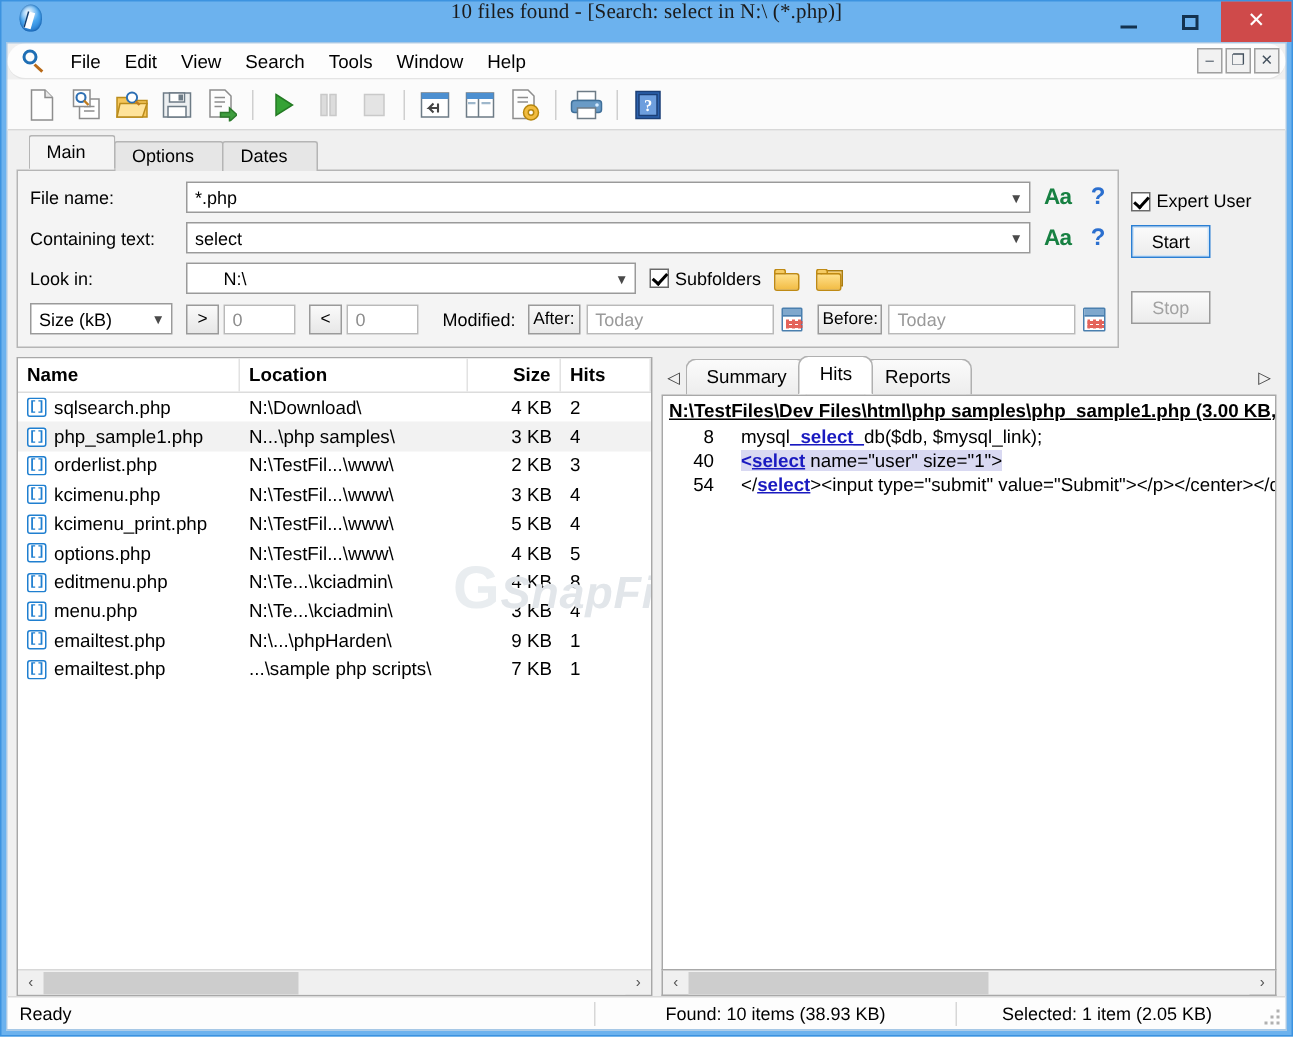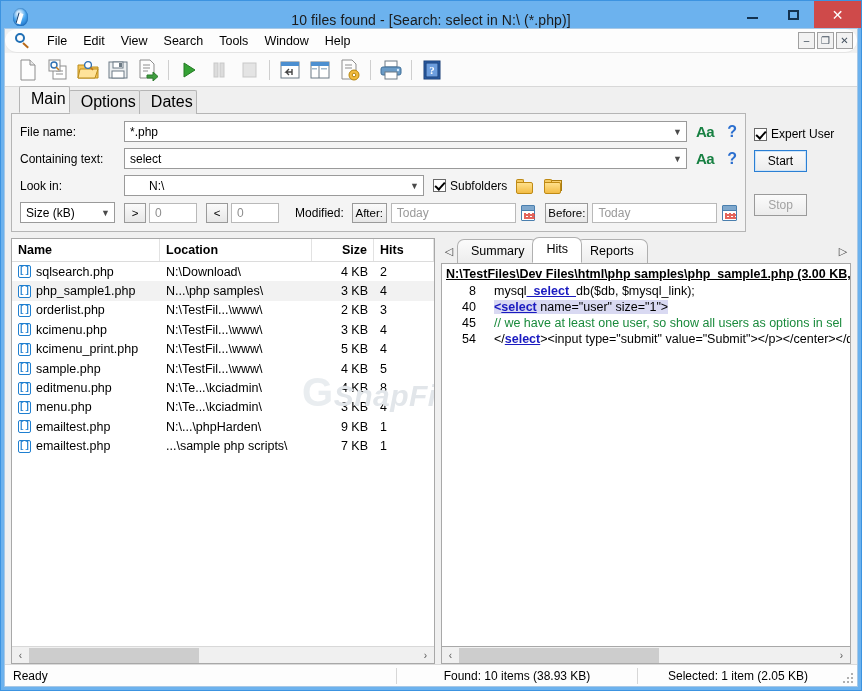--- a/index.html
+++ b/index.html
@@ -14,21 +14,21 @@
     position: absolute; inset: 0;
     background: #6cb2ee;
     border: 1px solid #3c93e0;
     display: flex; flex-direction: column;
   }
 
   
   .titlebar {
     height: 27px; flex: 0 0 27px;
     position: relative;
-    display: flex; align-items: flex-end;
+    display: flex; align-items: flex-start; font-family: Liberation Serif, serif;
   }
   .app-icon {
     width: 26px; height: 22px; margin-left: 7px;
     position: relative;
   }
   .app-icon .glyph {
     position: absolute; left: 5px; top: 2px;
     width: 15px; height: 18px;
     background: radial-gradient(circle at 40% 30%, #ffffff 0%, #4aa7f0 45%, #1668c0 100%);
     border-radius: 50% 50% 45% 45%;
@@ -118,21 +118,21 @@
   .tbtn svg { display: block; }
   .tbtn.disabled { opacity: .45; }
 
   
   .formwrap { flex: 0 0 auto; display: flex; padding: 6px 6px 2px 6px; }
   .formleft { flex: 1; min-width: 0; }
   .formright { width: 105px; flex: 0 0 105px; padding-left: 8px; padding-top: 2px; }
 
   .tabstrip { display: flex; align-items: flex-end; height: 20px; padding-left: 8px; }
   .tabbtn {
-    font-size: 16px; padding: 2px 3px 3px 11px;
+    font-size: 12px; padding: 2px 19px 3px 11px;
     border: 1px solid #b5b5b5; border-bottom: none;
     background: #e6e6e6; color: #000;
     border-radius: 2px 2px 0 0;
     position: relative; top: 1px;
     margin-right: -1px;
   }
   .tabbtn.active { background: #f4f4f4; padding-top: 3px; padding-bottom: 4px; top: 0px; z-index: 2; border-bottom: 1px solid #f4f4f4;}
 
   .formbox {
     border: 1px solid #b5b5b5; background: #f4f4f4;
@@ -646,21 +646,21 @@
                 <div class="cell c-size">
                   <span>5 KB</span>
                 </div>
                 <div class="cell c-hits">
                   <span>4</span>
                 </div>
               </div>
               <div class="lvrow">
                 <div class="cell c-name">
                   <span class="php-ico">[]</span>
-                  <span>sample.php</span>
+                  <span>options.php</span>
                 </div>
                 <div class="cell c-loc">
                   <span>N:\TestFil...\www\</span>
                 </div>
                 <div class="cell c-size">
                   <span>4 KB</span>
                 </div>
                 <div class="cell c-hits">
                   <span>5</span>
                 </div>
@@ -753,24 +753,20 @@
         <div class="hitsbody">
           <div class="hitfile">N:\TestFiles\Dev Files\html\php samples\php_sample1.php   (3.00 KB,  10/3</div>
           <div id="hitrows">
               <div class="hitline">
                 <span class="hitno">8</span>
                 <span class="hittext"><span>mysql</span><span class="kw">_select_</span><span>db($db, $mysql_link);</span></span>
               </div>
               <div class="hitline">
                 <span class="hitno">40</span>
                 <span class="hittext"><span class="hl" style="text-decoration: none; font-weight: normal; color: rgb(0, 0, 0);"><span style="color: rgb(26, 26, 192); font-weight: bold;">&lt;</span><span class="kw">select</span><span> name="user" size="1"&gt;</span></span></span>
-              </div>
-              <div class="hitline">
-                <span class="hitno">45</span>
-                <span class="hittext"><span class="cmt">// we have at least one user, so show all users as options in sel</span></span>
               </div>
               <div class="hitline">
                 <span class="hitno">54</span>
                 <span class="hittext"><span>&lt;/</span><span class="kw">select</span><span>&gt;&lt;input type="submit" value="Submit"&gt;&lt;/p&gt;&lt;/center&gt;&lt;/div&gt;</span></span>
               </div>
             </div>
         </div>
         <div class="hscroll" style="border:1px solid #a8a8a8;border-top:none;">
           <div class="hsarrow">‹</div>
           <div class="hstrack">

